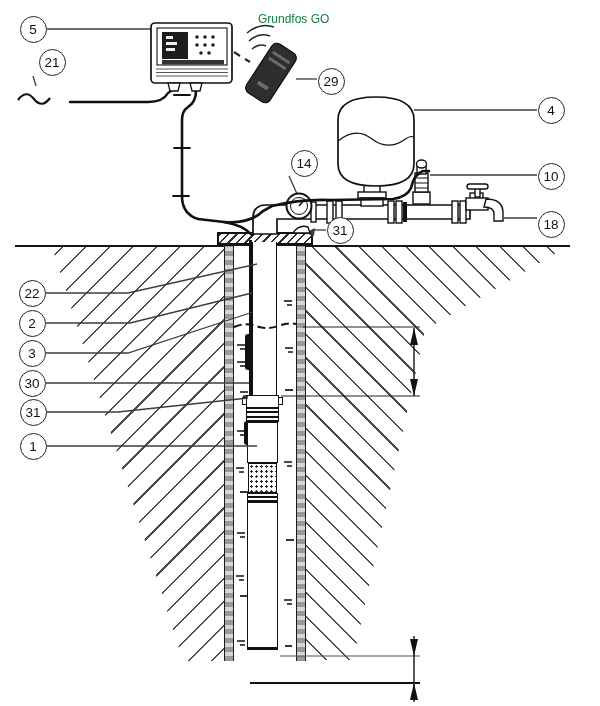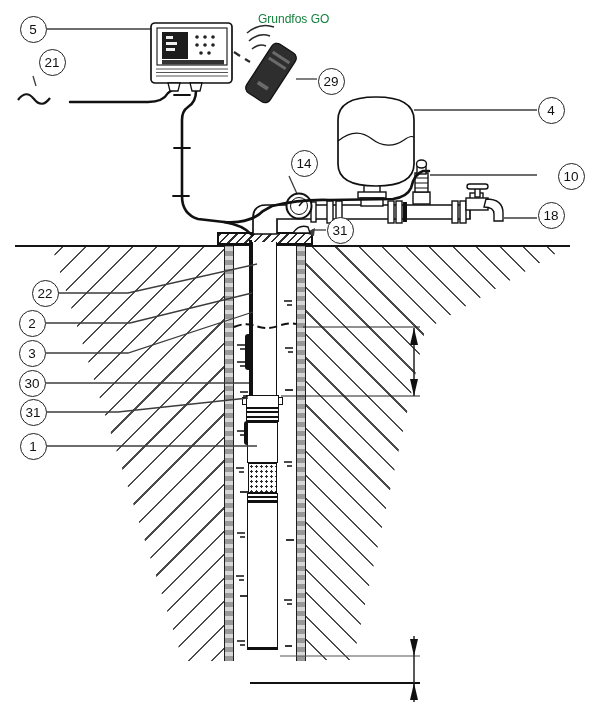--- a/index.html
+++ b/index.html
@@ -244,23 +244,23 @@
 
   <div class="abs txt brand" style="left:258px;top:12px;">Grundfos GO</div>
 
 
 
   <div class="co" style="left:19.5px;top:15.5px;">5</div>
   <div class="co" style="left:19.5px;top:48.5px;margin-left:19px;">21</div>
   <div class="co" style="left:317.5px;top:68px;">29</div>
   <div class="co" style="left:537.5px;top:96.5px;">4</div>
   <div class="co" style="left:270.5px;top:149.5px;margin-left:20px;">14</div>
-  <div class="co" style="left:537.5px;top:162.5px;margin-left:20px;">10</div>
-  <div class="co" style="left:537.5px;top:202px;">18</div>
+  <div class="co" style="left:537.5px;top:162.5px;">10</div>
+  <div class="co" style="left:537.5px;top:211px;">18</div>
   <div class="co" style="left:326.5px;top:216.5px;">31</div>
-  <div class="co" style="left:18.5px;top:279.5px;margin-left:13px;">22</div>
+  <div class="co" style="left:18.5px;top:279.5px;">22</div>
   <div class="co" style="left:18.5px;top:309.5px;">2</div>
   <div class="co" style="left:18.5px;top:339.5px;">3</div>
   <div class="co" style="left:18.5px;top:369.5px;">30</div>
   <div class="co" style="left:19.5px;top:398.5px;">31</div>
   <div class="co" style="left:19.5px;top:432.5px;">1</div>
 
 </div>
 
 </body></html>

